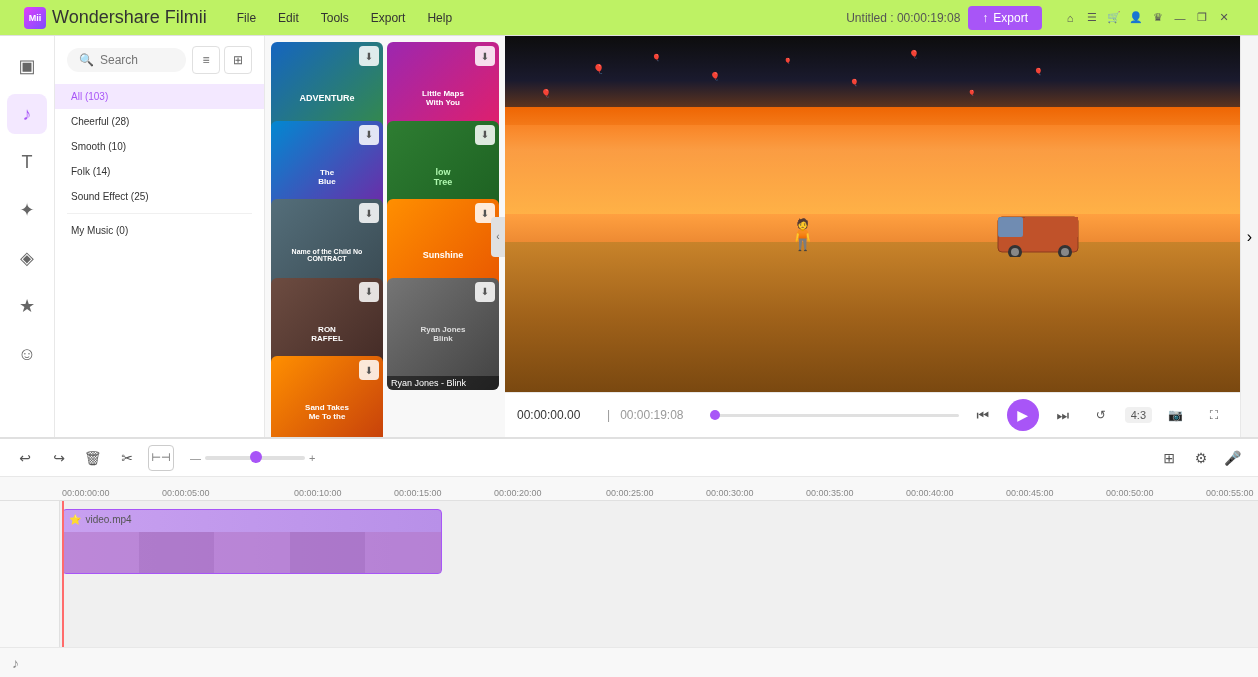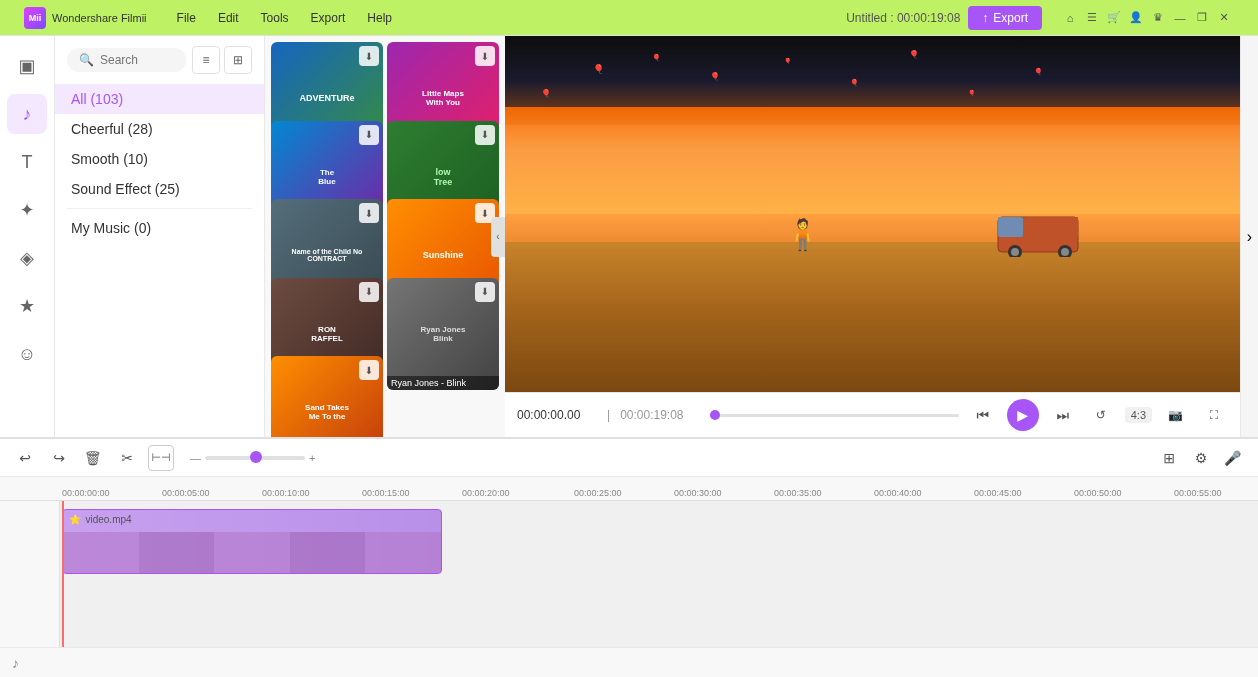--- a/index.html
+++ b/index.html
@@ -5,21 +5,21 @@
     * { box-sizing: border-box; margin: 0; padding: 0; }
     body { font-family: 'Segoe UI', Arial, sans-serif; background: #f0f0f0; width: 1258px; height: 677px; overflow: hidden; display: flex; flex-direction: column; }
 
     
     .menubar {
       display: flex; align-items: center; background: #bef264; height: 36px;
       border-bottom: 1px solid #e0e0e0; padding: 0 24px; flex-shrink: 0;
     }
     .menubar-logo { display: flex; align-items: center; gap: 6px; margin-right: 20px; }
     .logo-icon { width: 22px; height: 22px; background: linear-gradient(135deg, #e040fb, #7c4dff); border-radius: 4px; display: flex; align-items: center; justify-content: center; color: #fff; font-size: 11px; font-weight: bold; }
-    .app-name { font-size: 11px; color: #333; font-weight: 500; }
+    .app-name { font-size: 18px; color: #333; font-weight: 500; }
     .menu-items { display: flex; gap: 2px; }
     .menu-item { padding: 4px 10px; font-size: 12px; color: #333; cursor: pointer; border-radius: 4px; }
     .menubar-right { margin-left: auto; display: flex; align-items: center; gap: 8px; }
     .export-btn {
       background: #a855f7; color: #fff; border: none; border-radius: 4px;
       padding: 5px 14px; font-size: 12px; cursor: pointer; display: flex; align-items: center; gap: 5px;
     }
     .title-info { font-size: 12px; color: #555; }
     .win-controls { display: flex; gap: 2px; margin-left: 10px; }
     .win-btn { width: 20px; height: 20px; display: flex; align-items: center; justify-content: center; font-size: 11px; cursor: pointer; color: #555; border-radius: 3px; }
@@ -50,21 +50,21 @@
       display: flex; align-items: center; background: #f5f5f5; border-radius: 20px;
       padding: 5px 12px; gap: 6px;
     }
     .search-box input {
       border: none; background: transparent; font-size: 12px; outline: none; color: #333; width: 100%;
     }
     .filter-icon-btn { width: 28px; height: 28px; border-radius: 4px; border: 1px solid #e0e0e0; display: flex; align-items: center; justify-content: center; cursor: pointer; font-size: 12px; color: #666; }
 
     .category-list { overflow-y: auto; flex: 1; padding: 4px 0; }
     .category-item {
-      padding: 7px 16px; font-size: 14px; color: #333; cursor: pointer; border-radius: 0;
+      padding: 7px 16px; font-size: 10px; color: #333; cursor: pointer; border-radius: 0;
     }
     .category-item.active { background: #f3e8ff; color: #a855f7; font-weight: 500; }
     .category-divider { height: 1px; background: #f0f0f0; margin: 4px 12px; }
 
     
     .music-grid-area {
       width: 240px; background: #f8f8f8; display: flex; flex-direction: column; flex-shrink: 0; position: relative; overflow: hidden;
     }
     .music-grid {
       flex: 1; overflow-y: auto; padding: 6px; display: grid; grid-template-columns: 1fr 1fr; gap: 4px;
@@ -247,20 +247,21 @@
         <div style="display:flex;gap:4px;">
           <div class="filter-icon-btn">≡</div>
           <div class="filter-icon-btn">⊞</div>
         </div>
       </div>
     </div>
     <div class="category-list">
       <div class="category-item active">All (103)</div>
       <div class="category-item">Cheerful (28)</div>
       <div class="category-item">Smooth (10)</div>
+      <div class="category-item">Folk (14)</div>
       <div class="category-item">Sound Effect (25)</div>
       <div class="category-divider"></div>
       <div class="category-item">My Music (0)</div>
     </div>
   </div>
 
   <div class="music-grid-area">
     <div class="music-grid">
 
       <div class="music-card card-adventure">
@@ -403,21 +404,21 @@
       <div class="tl-audio-btn">🎤</div>
     </div>
   </div>
 
   <div class="timeline-area">
 
     <div class="timeline-ruler">
       <div class="ruler-marks">
         <span class="ruler-mark" style="flex:0 0 100px;">00:00:00:00</span>
         <span class="ruler-mark" style="flex:0 0 100px;">00:00:05:00</span>
-        <span class="ruler-mark" style="flex:0 0 100px;">00:00:10:00</span>
+        <span class="ruler-mark" style="flex:0 0 100px;margin-left:32px;">00:00:10:00</span>
         <span class="ruler-mark" style="flex:0 0 100px;">00:00:15:00</span>
         <span class="ruler-mark" style="flex:0 0 100px;">00:00:20:00</span>
         <span class="ruler-mark" style="flex:0 0 100px;margin-left:12px;">00:00:25:00</span>
         <span class="ruler-mark" style="flex:0 0 100px;">00:00:30:00</span>
         <span class="ruler-mark" style="flex:0 0 100px;">00:00:35:00</span>
         <span class="ruler-mark" style="flex:0 0 100px;">00:00:40:00</span>
         <span class="ruler-mark" style="flex:0 0 100px;">00:00:45:00</span>
         <span class="ruler-mark" style="flex:0 0 100px;">00:00:50:00</span>
         <span class="ruler-mark" style="flex:0 0 100px;">00:00:55:00</span>
 

